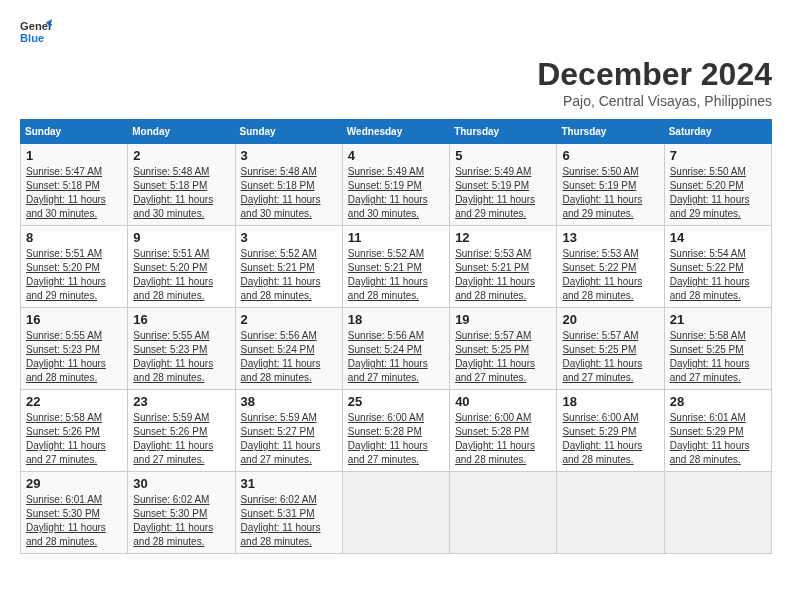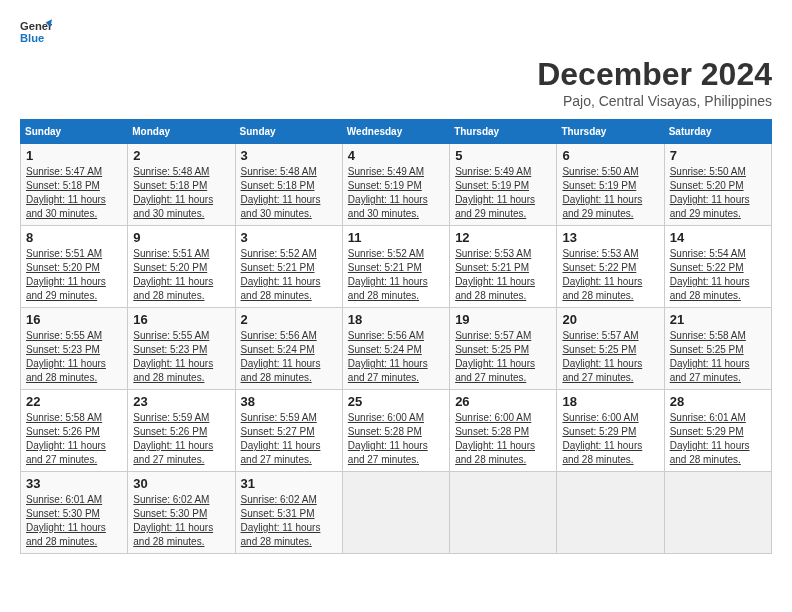--- a/index.html
+++ b/index.html
@@ -286,21 +286,21 @@
 and 27 minutes.</div>
         </td>
         <td>
           <span class="day-num">25</span>
           <div class="day-info" style="white-space: pre-line;">Sunrise: 6:00 AM
 Sunset: 5:28 PM
 Daylight: 11 hours
 and 27 minutes.</div>
         </td>
         <td>
-          <span class="day-num">26</span>
+          <span class="day-num">40</span>
           <div class="day-info" style="white-space: pre-line;">Sunrise: 6:00 AM
 Sunset: 5:28 PM
 Daylight: 11 hours
 and 28 minutes.</div>
         </td>
         <td>
           <span class="day-num">18</span>
           <div class="day-info" style="white-space: pre-line;">Sunrise: 6:00 AM
 Sunset: 5:29 PM
 Daylight: 11 hours
@@ -309,21 +309,21 @@
         <td>
           <span class="day-num">28</span>
           <div class="day-info" style="white-space: pre-line;">Sunrise: 6:01 AM
 Sunset: 5:29 PM
 Daylight: 11 hours
 and 28 minutes.</div>
         </td>
       </tr>
       <tr>
         <td>
-          <span class="day-num">33</span>
+          <span class="day-num">29</span>
           <div class="day-info" style="white-space: pre-line;">Sunrise: 6:01 AM
 Sunset: 5:30 PM
 Daylight: 11 hours
 and 28 minutes.</div>
         </td>
         <td>
           <span class="day-num">30</span>
           <div class="day-info" style="white-space: pre-line;">Sunrise: 6:02 AM
 Sunset: 5:30 PM
 Daylight: 11 hours

